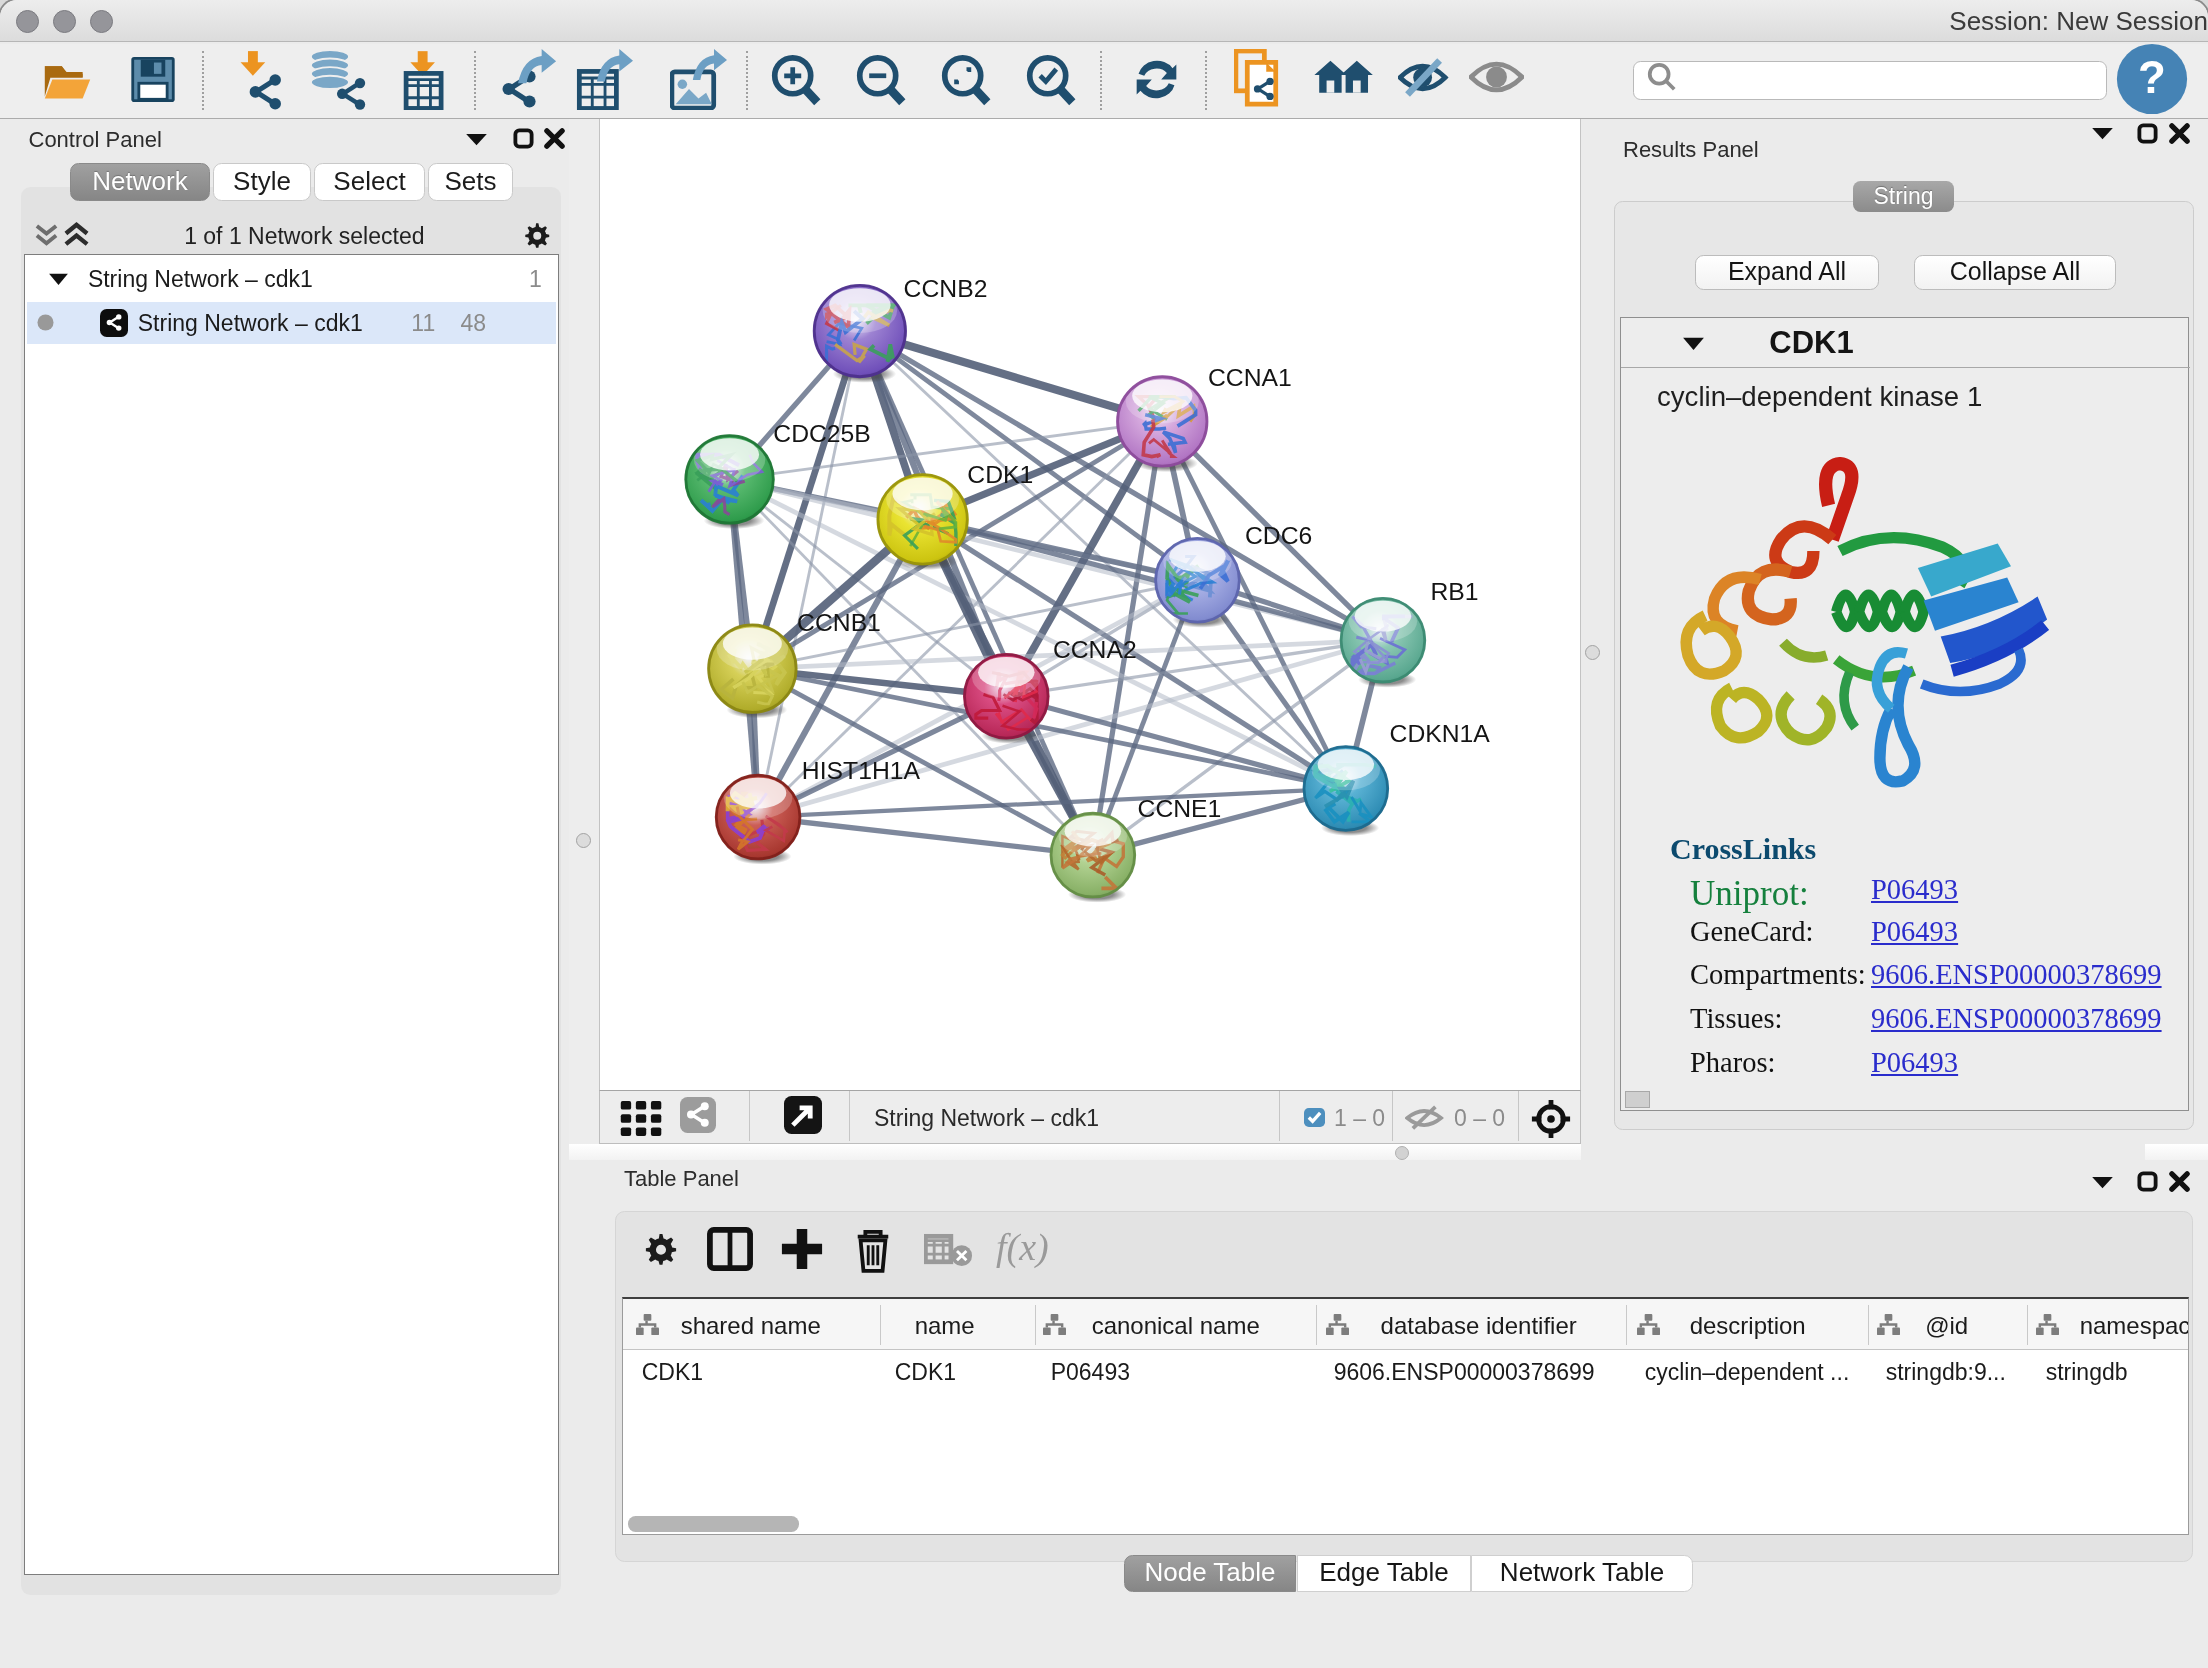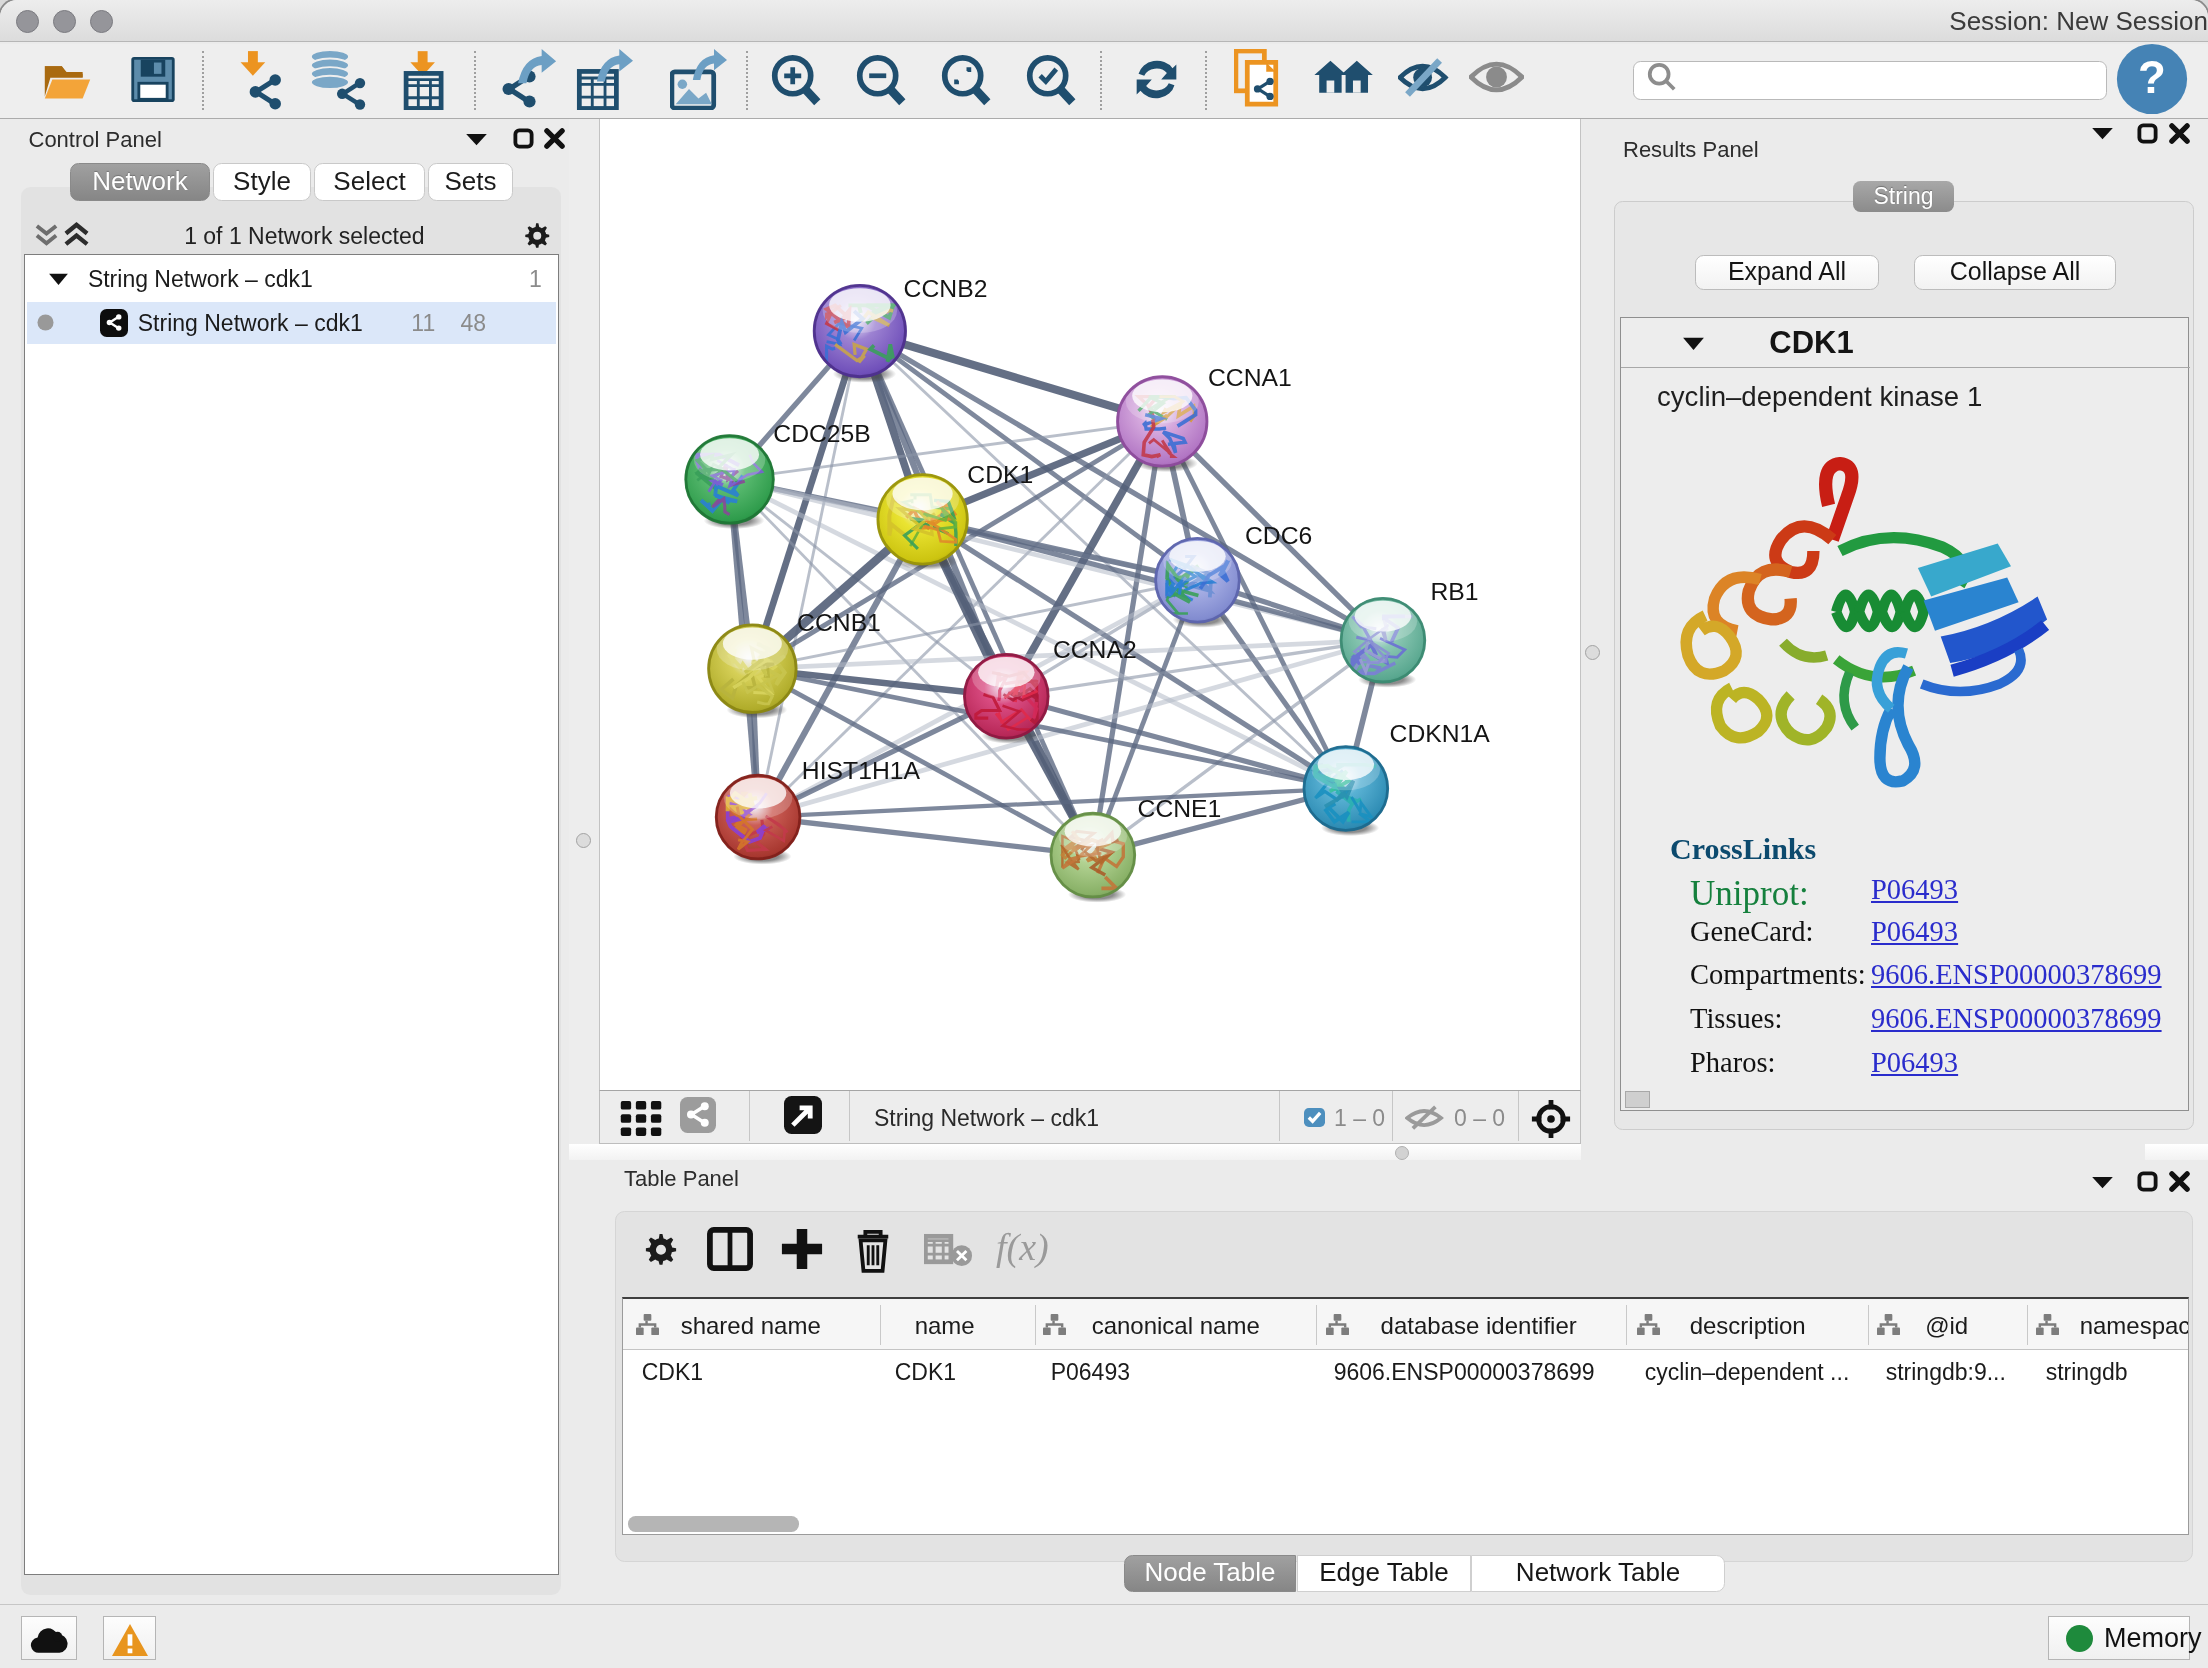--- a/index.html
+++ b/index.html
@@ -871,40 +871,24 @@
           <div class="cell c24" style="left:428px;top:60px">P06493</div>
           <div class="cell c24" style="left:711px;top:60px">9606.ENSP00000378699</div>
           <div class="cell c24" style="left:1022px;top:60px">cyclin–dependent ...</div>
           <div class="cell c24" style="left:1263px;top:60px">stringdb:9...</div>
           <div class="cell c24" style="left:1423px;top:60px">stringdb</div>
           <div class="abs" style="left:5.7px;top:217px;width:171px;height:16px;background:#b5b5b5;border-radius:7.6px"></div>
         </div>
       </div>
       <div class="tptab" style="left:555px;width:172px;background:linear-gradient(#a0a0a0,#868686);border-color:#8a8a8a;color:#fff;border-radius:8.6px 0 0 8.6px">Node Table</div>
       <div class="tptab" style="left:728px;width:174px">Edge Table</div>
-      <div class="tptab" style="left:902px;width:254px;border-radius:0 8.6px 8.6px 0">Network Table</div>
+      <div class="tptab" style="left:902px;width:222px;border-radius:0 8.6px 8.6px 0">Network Table</div>
     </div>
     <svg class="abs" style="left:2091px;top:1175px" width="23" height="15" viewBox="0 0 24 16">
       <path d="M1 2 L23 2 L12 14 Z" fill="#111"></path>
     </svg>
     <svg class="abs" style="left:2137px;top:1171px" width="21" height="21" viewBox="0 0 22 22">
       <rect x="2.5" y="2.5" width="17" height="17" rx="4" fill="none" stroke="#111" stroke-width="4"></rect>
     </svg>
     <svg class="abs" style="left:2169px;top:1171px" width="21" height="21" viewBox="0 0 22 22">
       <path d="M3 3 L19 19 M19 3 L3 19" stroke="#111" stroke-width="5.5" stroke-linecap="round"></path>
     </svg>
-    <div id="statusbar">
-      <div class="stbtn" style="left:21px;width:56px"></div>
-      <svg class="abs" style="left:30px;top:23px" width="38" height="28.5" viewBox="0 0 40 30">
-        <path d="M10 26 A8 8 0 0 1 8 10 A11 11 0 0 1 29 7 A8 8 0 0 1 31 26 Z" fill="#111"></path>
-        <circle cx="29" cy="9" r="5" fill="#111"></circle>
-      </svg>
-      <div class="stbtn" style="left:103px;width:53px"></div>
-      <svg class="abs" style="left:110px;top:17px" width="40" height="36" viewBox="0 0 42 38">
-        <path d="M21 2 L40 36 L2 36 Z" fill="#e8951e"></path>
-        <rect x="18.5" y="13" width="5" height="12" fill="#fff"></rect>
-        <rect x="18.5" y="28" width="5" height="5" fill="#fff"></rect>
-      </svg>
-      <div class="stbtn" style="left:2048px;width:142px"></div>
-      <div class="abs" style="left:2066px;top:20px;width:27px;height:27px;border-radius:50%;background:#1e8a3c"></div>
-      <div class="abs" style="left:2104px;top:18px;font-size:27px;color:#111">Memory</div>
-    </div>
   </div>
 
 </body></html>

